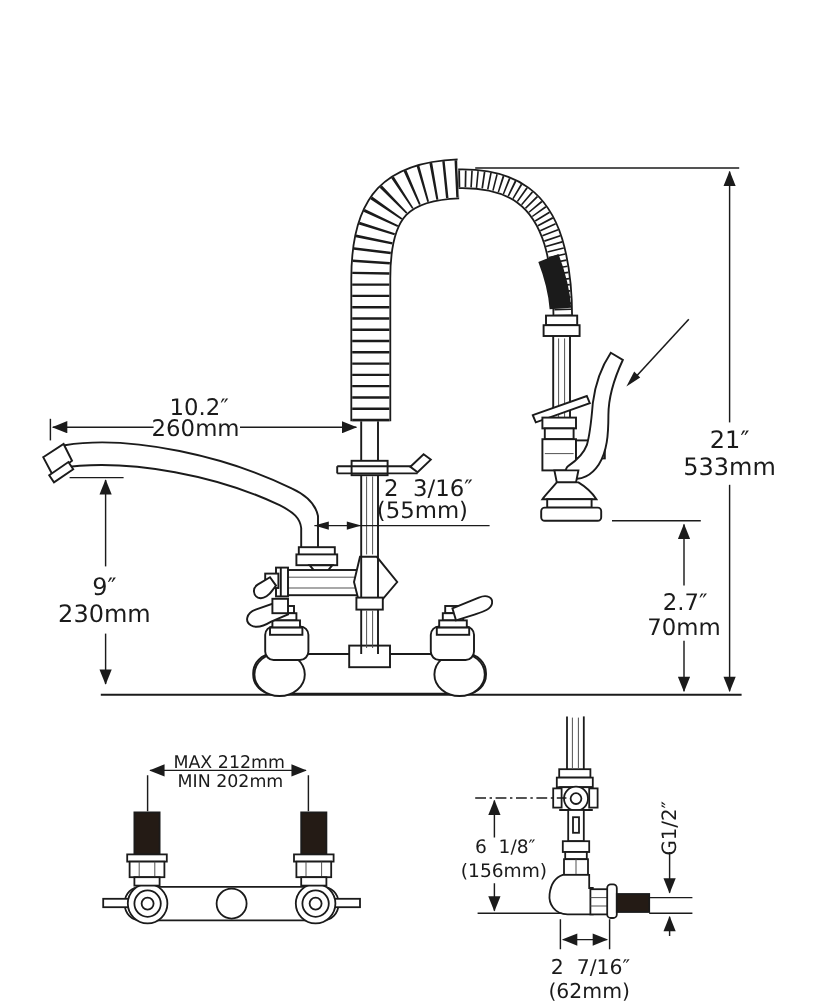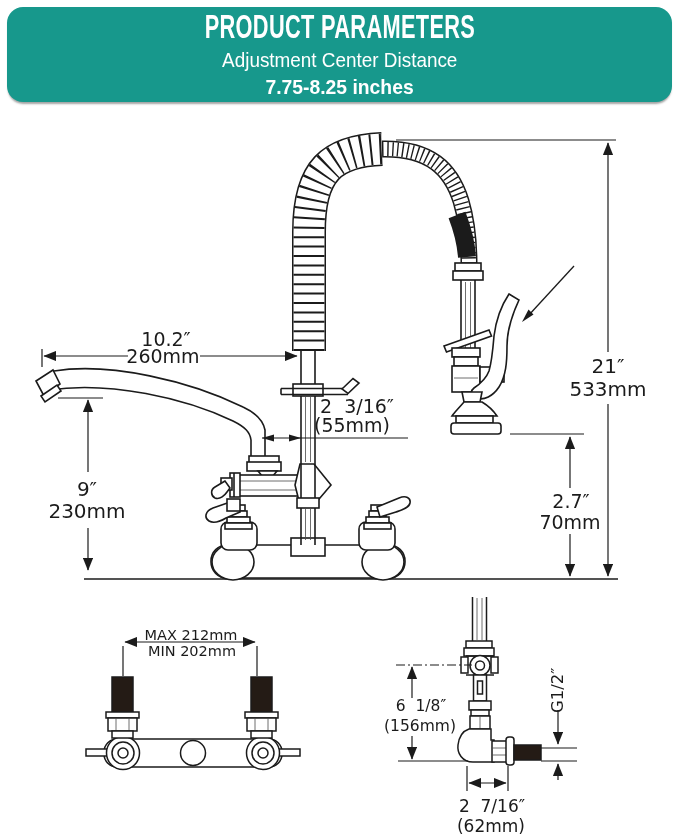--- a/index.html
+++ b/index.html
@@ -16,25 +16,20 @@
   .header .range{font-size:21px;font-weight:700;margin-top:3px;
                  transform:scaleX(.92);transform-origin:center;white-space:nowrap;}
   svg text{font-family:"DejaVu Sans","Liberation Sans",sans-serif;fill:#1b1b1b;stroke:none;}
   .thin{stroke:#4a4a4a;stroke-width:.8;}
 </style>
 </head>
 <body>
 
 <div class="page">
 
-  <div class="header">
-    <div class="title">PRODUCT PARAMETERS</div>
-    <div class="subtitle">Adjustment Center Distance</div>
-    <div class="range">7.75-8.25 inches</div>
-  </div>
 
   <svg width="679" height="837" viewBox="0 0 679 837" style="position:absolute;left:0;top:0;">
     <defs>
       <marker id="arr" viewBox="0 0 10 8" refX="9.5" refY="4" markerWidth="11" markerHeight="8.5" orient="auto-start-reverse">
         <path d="M0,0 L10,4 L0,8 Z" fill="#1b1b1b"></path>
       </marker>
     </defs>
 
     <g stroke="#1b1b1b" fill="none" stroke-width="1.6">
 

